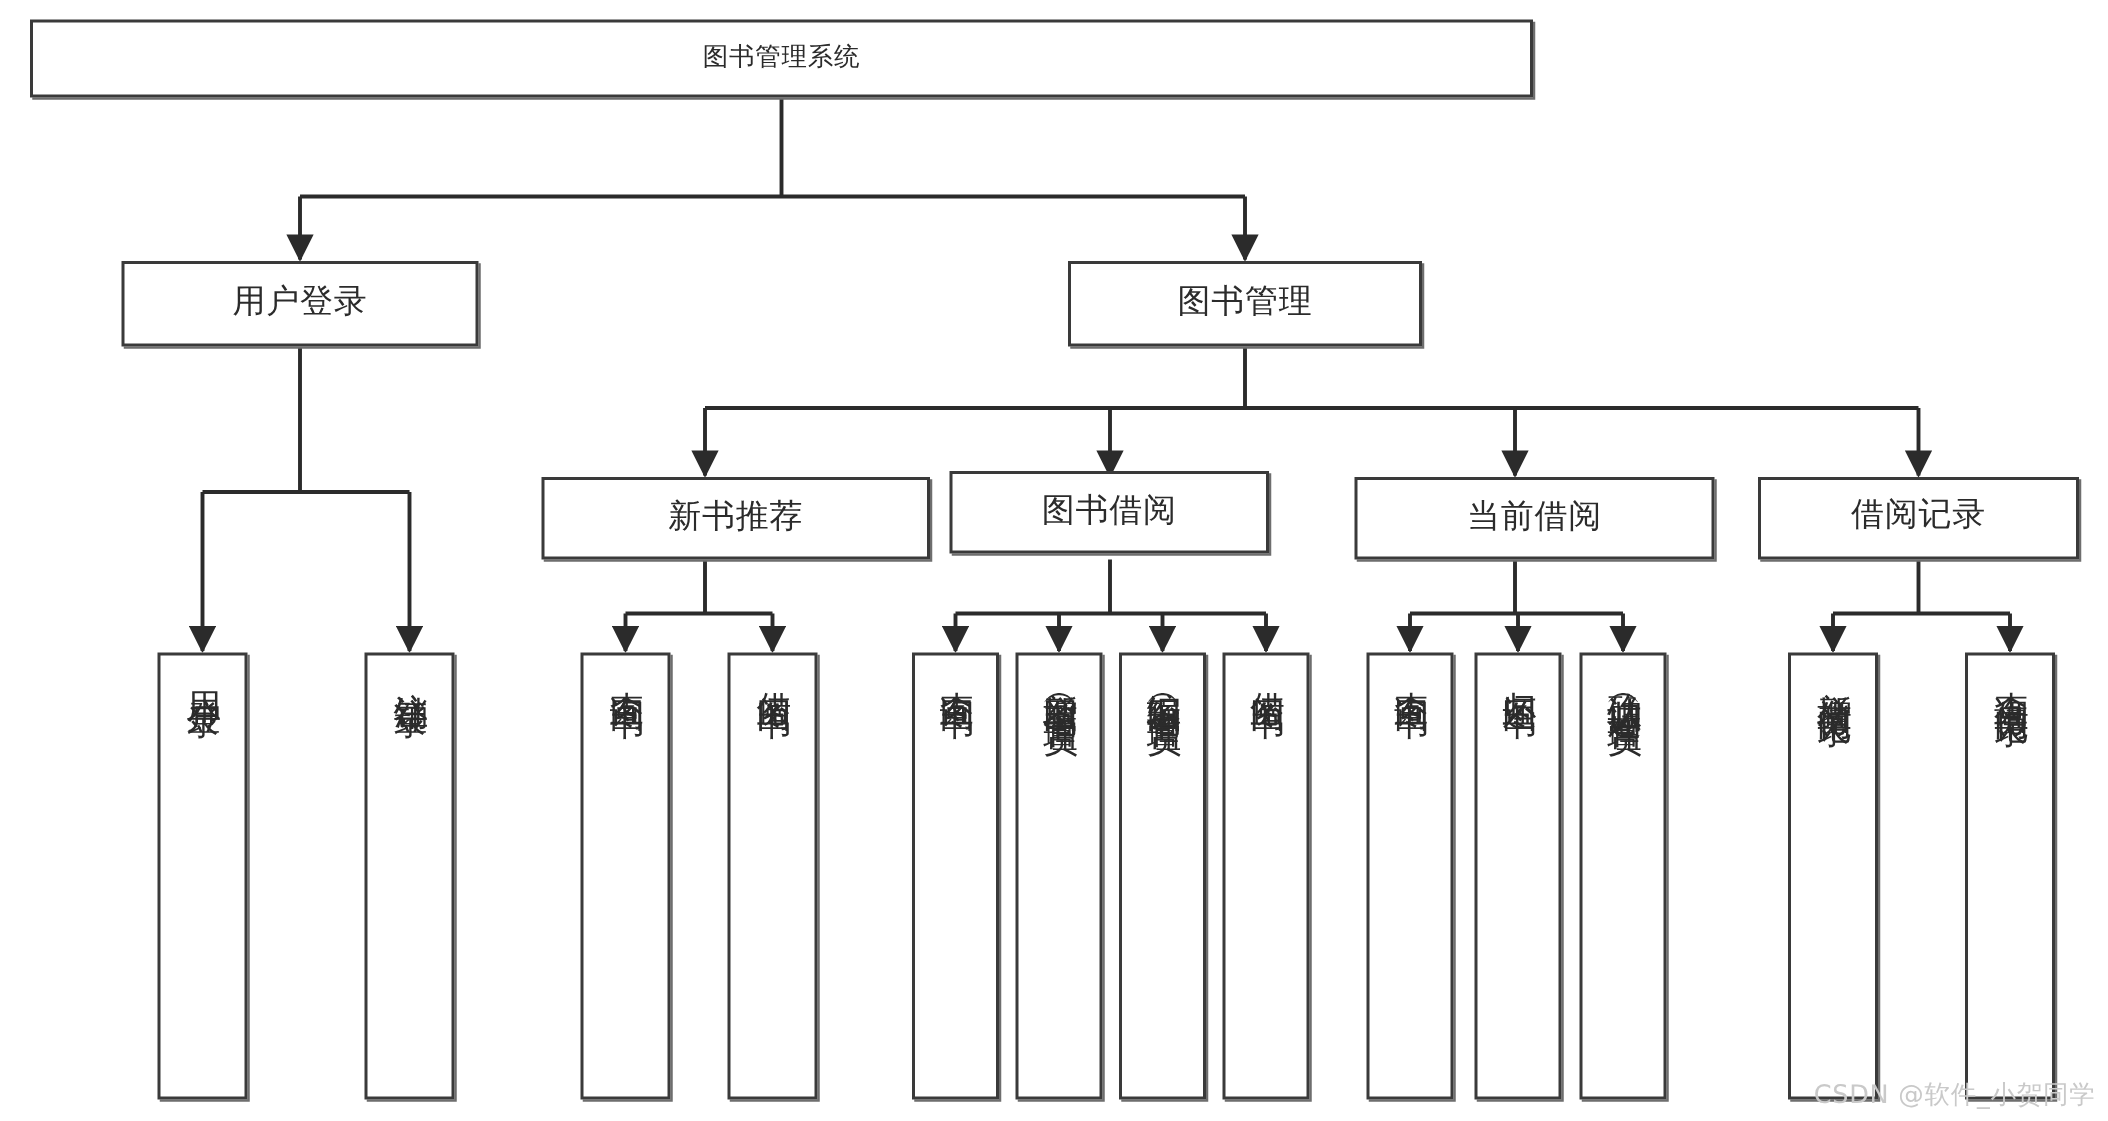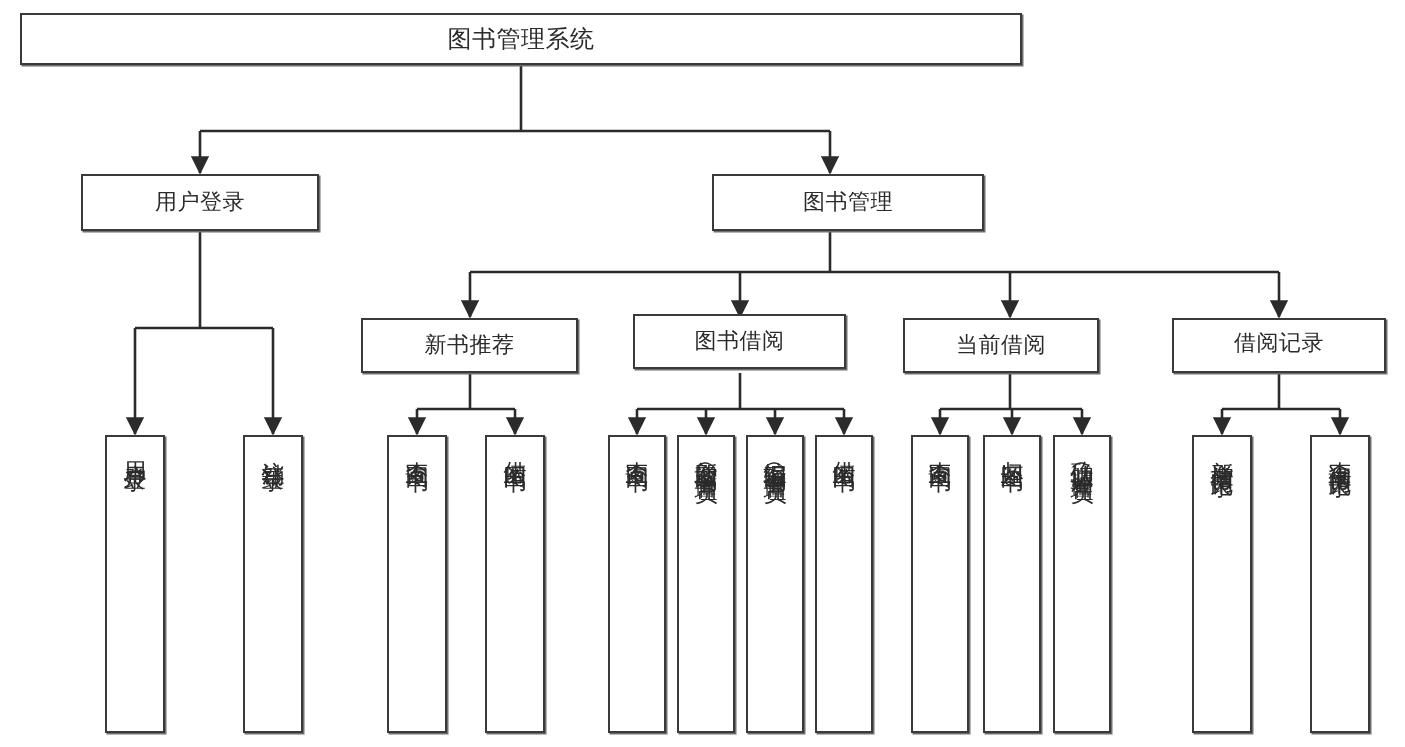--- a/index.html
+++ b/index.html
@@ -39,21 +39,21 @@
     z-index: 3;
   }
   .node .label {
     display: block;
     text-align: center;
     line-height: 1.12;
     letter-spacing: 0.5px;
     white-space: nowrap;
   }
   
-  .node.root .label { font-size: 24px; }
+  .node.root .label { font-size: 17px; }
   
   .node.mid .label { font-size: 22px; }
   
   .node.leaf {
     align-items: flex-start;
     padding-top: 6px;
   }
   .node.leaf .label {
     writing-mode: vertical-rl;
     text-orientation: upright;
@@ -122,30 +122,30 @@
       </g>
   </svg>
 
   <div id="nodes">
       <div class="node root" style="left: 20px; top: 13px; width: 1002px; height: 52px;">
         <span class="label">图书管理系统</span>
       </div>
       <div class="node mid" style="left: 81px; top: 174px; width: 238px; height: 57px;">
         <span class="label">用户登录</span>
       </div>
-      <div class="node mid" style="left: 712px; top: 174px; width: 272px; height: 57px;">
+      <div class="node mid" style="left: 712px; top: 174px; width: 236px; height: 57px;">
         <span class="label">图书管理</span>
       </div>
-      <div class="node mid" style="left: 361px; top: 318px; width: 217px; height: 55px;">
+      <div class="node mid" style="left: 361px; top: 318px; width: 259px; height: 55px;">
         <span class="label">新书推荐</span>
       </div>
       <div class="node mid" style="left: 633px; top: 314px; width: 213px; height: 55px;">
         <span class="label">图书借阅</span>
       </div>
-      <div class="node mid" style="left: 903px; top: 318px; width: 196px; height: 55px;">
+      <div class="node mid" style="left: 903px; top: 318px; width: 240px; height: 55px;">
         <span class="label">当前借阅</span>
       </div>
       <div class="node mid" style="left: 1172px; top: 318px; width: 214px; height: 55px; font-family: Liberation Mono, monospace;">
         <span class="label">借阅记录</span>
       </div>
       <div class="node leaf" style="left: 105px; top: 435px; width: 60px; height: 298px;">
         <span class="label">用户登录</span>
       </div>
       <div class="node leaf" style="left: 243px; top: 435px; width: 60px; height: 298px;">
         <span class="label">注销登录</span>
@@ -178,13 +178,14 @@
         <span class="label">确认归还（管理员）</span>
       </div>
       <div class="node leaf" style="left: 1192px; top: 435px; width: 60px; height: 298px;">
         <span class="label">新增借阅记录</span>
       </div>
       <div class="node leaf" style="left: 1310px; top: 435px; width: 60px; height: 298px;">
         <span class="label">查询借阅记录</span>
       </div>
     </div>
 
+  <div id="watermark">CSDN @软件_小贺同学</div>
 </div>
 
 </body></html>

